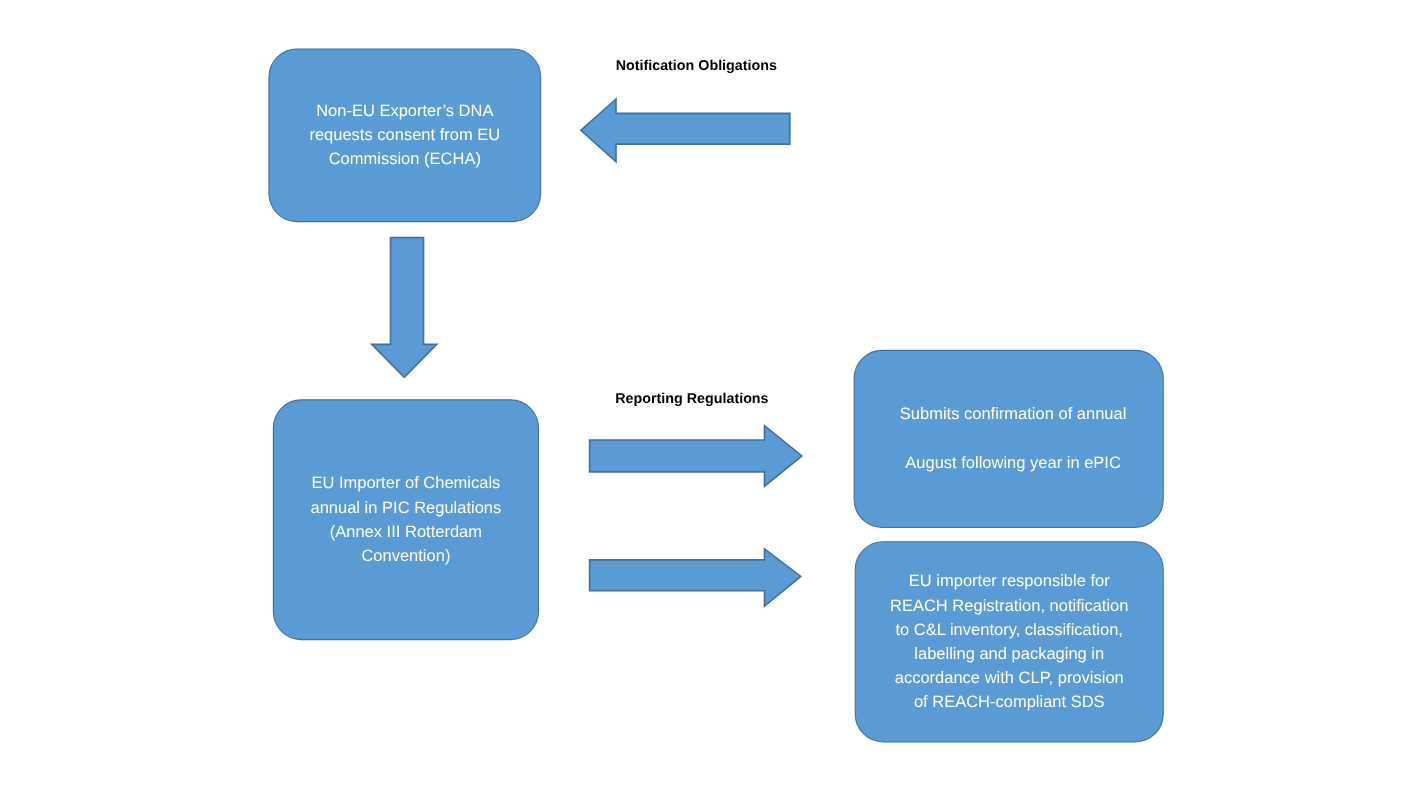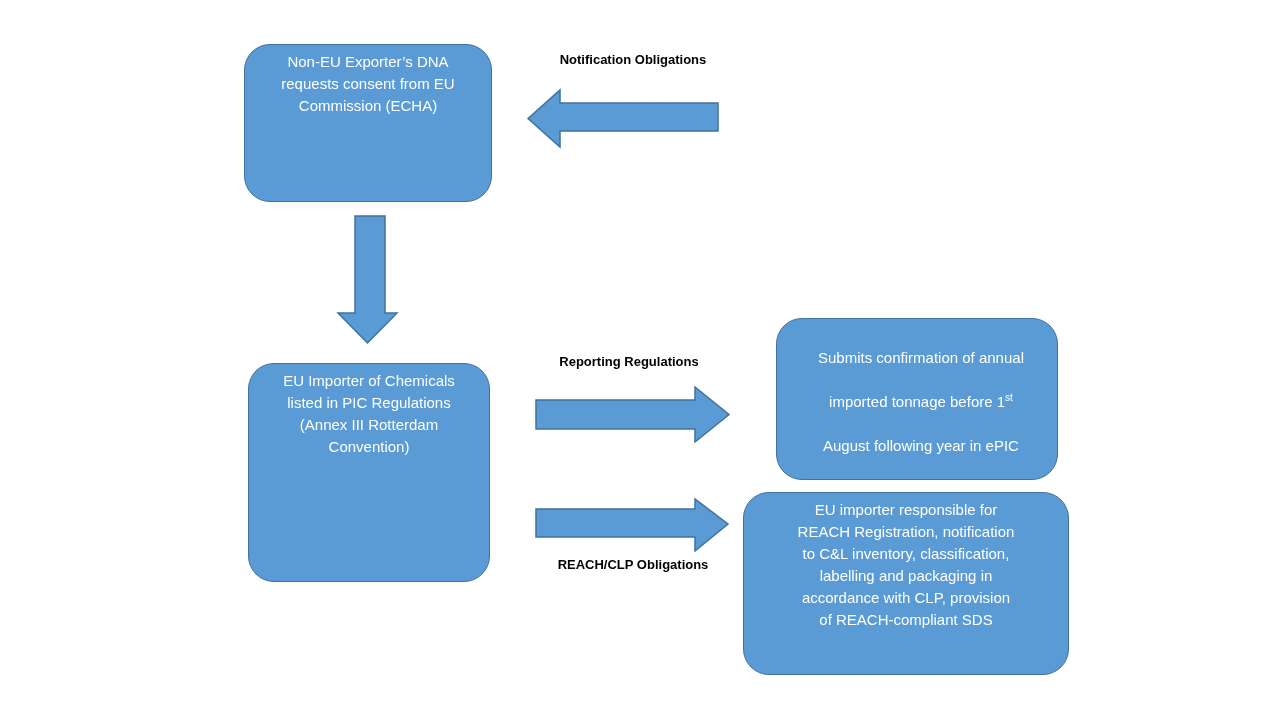--- a/index.html
+++ b/index.html
@@ -23,20 +23,21 @@
   .flow-box {
     position: absolute;
     box-sizing: border-box;
     background: var(--box-fill, #5b9bd5);
     border: 1.5px solid var(--box-border, #41719c);
     border-radius: 26px;
     color: var(--box-text-color, #ffffff);
     display: flex;
     flex-direction: column;
     align-items: center;
+    justify-content: center;
     text-align: center;
     font-size: 15px;
     line-height: 22px;
     padding: 6px 4px;
   }
   .flow-box .box-text {
     white-space: pre-line;
   }
   .flow-box sup {
     font-size: 10px;
@@ -48,21 +49,21 @@
     color: var(--label-color, #000000);
     font-weight: 700;
     font-size: 13px;
     text-align: center;
     white-space: nowrap;
   }
   #box-exporter-dna      { left: 244px; top: 44px;  width: 248px; height: 158px; }
   #box-exporter-chem     { left: 765px; top: 48px;  width: 294px; height: 161px; }
   #box-eu-importer       { left: 248px; top: 363px; width: 242px; height: 219px; }
   #box-submit-tonnage    { left: 776px; top: 318px; width: 282px; height: 162px; padding-left: 12px; }
-  #box-reach-resp        { left: 743px; top: 492px; width: 326px; height: 183px; }
+  #box-reach-resp        { left: 777px; top: 492px; width: 281px; height: 183px; }
   #label-notification    { left: 483px; top: 52px;  width: 300px; }
   #label-reporting       { left: 479px; top: 354px; width: 300px; }
   #label-reach-clp       { left: 483px; top: 557px; width: 300px; }
   .arrow-layer {
     position: absolute;
     inset: 0;
     width: 1280px;
     height: 720px;
   }
   .arrow-shape {
@@ -86,41 +87,39 @@
 
   <div id="box-exporter-dna" class="flow-box">
     <div class="box-text">Non-EU Exporter’s DNA
 requests consent from EU
 Commission (ECHA)</div>
   </div>
 
 
   <div id="box-eu-importer" class="flow-box">
     <div class="box-text">EU Importer of Chemicals
-listed in PIC Regulations
+annual in PIC Regulations
 (Annex III Rotterdam
 Convention)</div>
   </div>
 
   <div id="box-submit-tonnage" class="flow-box">
     <div class="box-text">
       <div>Submits confirmation of annual</div>
-      <div><span>imported tonnage before 1</span><sup>st</sup></div>
       <div>August following year in ePIC</div>
     </div>
   </div>
 
   <div id="box-reach-resp" class="flow-box">
     <div class="box-text">EU importer responsible for
 REACH Registration, notification
 to C&amp;L inventory, classification,
 labelling and packaging in
 accordance with CLP, provision
 of REACH-compliant SDS</div>
   </div>
 
   <div id="label-notification" class="flow-label">Notification Obligations</div>
 
   <div id="label-reporting" class="flow-label">Reporting Regulations</div>
 
-  <div id="label-reach-clp" class="flow-label">REACH/CLP Obligations</div>
 
 </div>
 
 </body></html>

